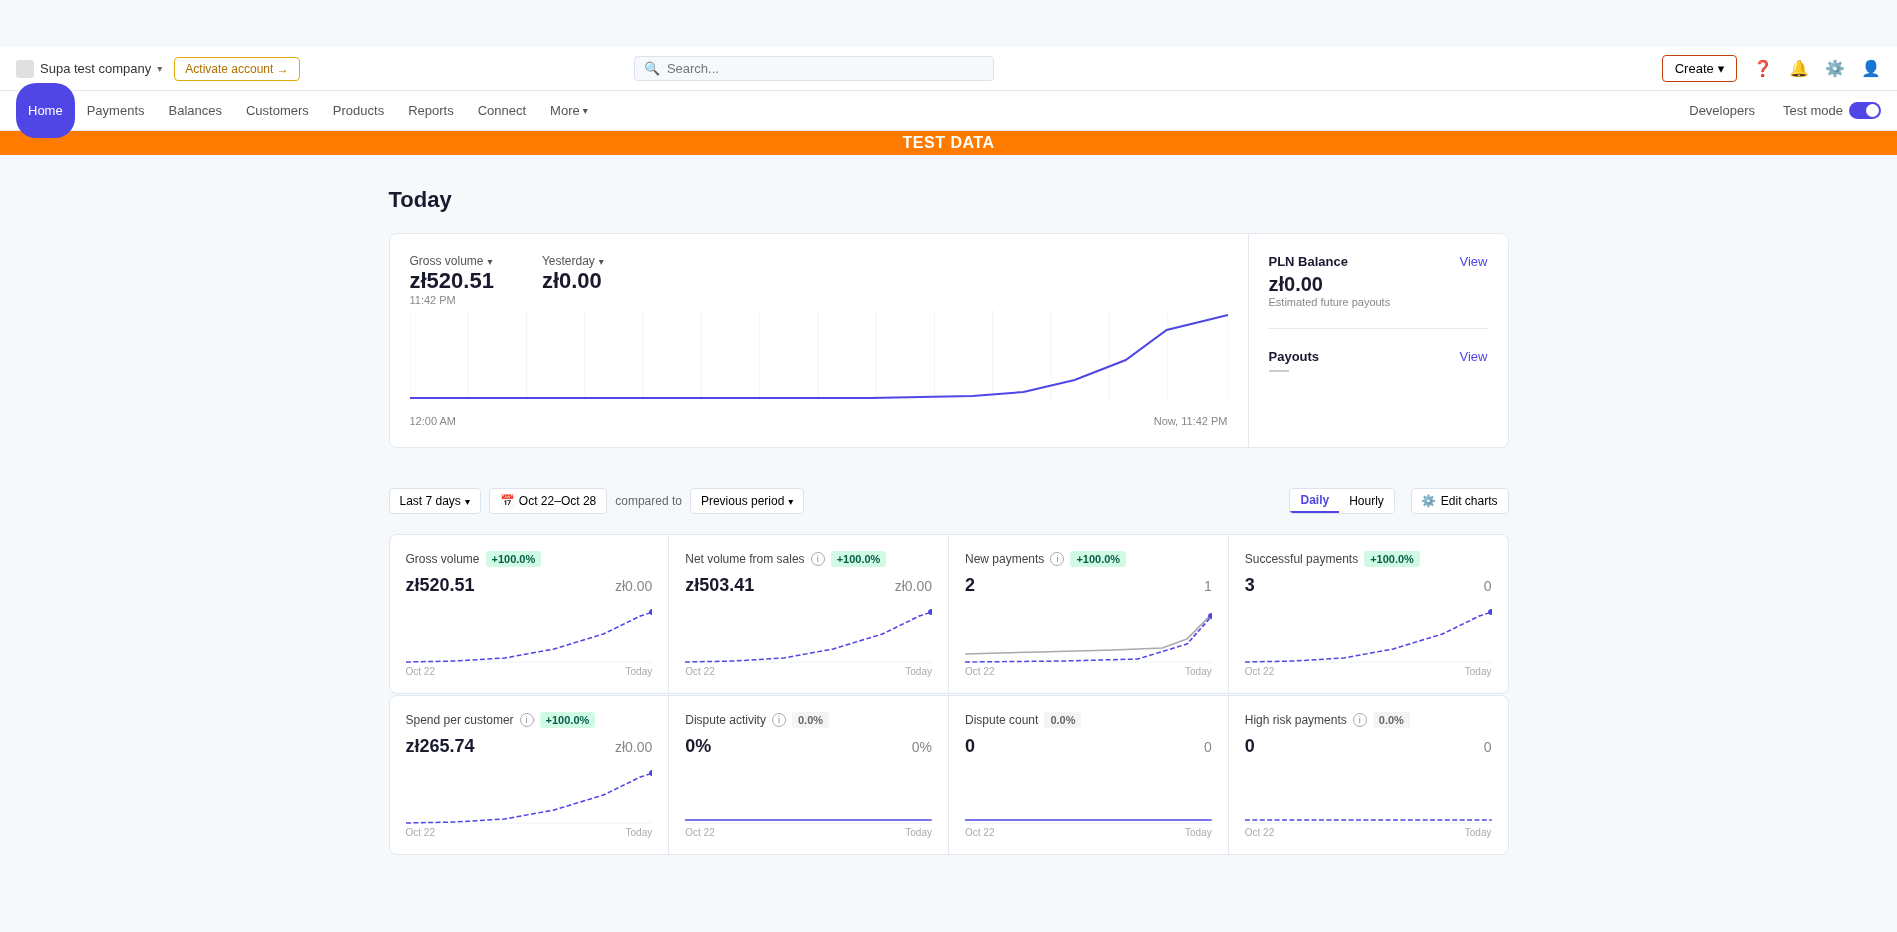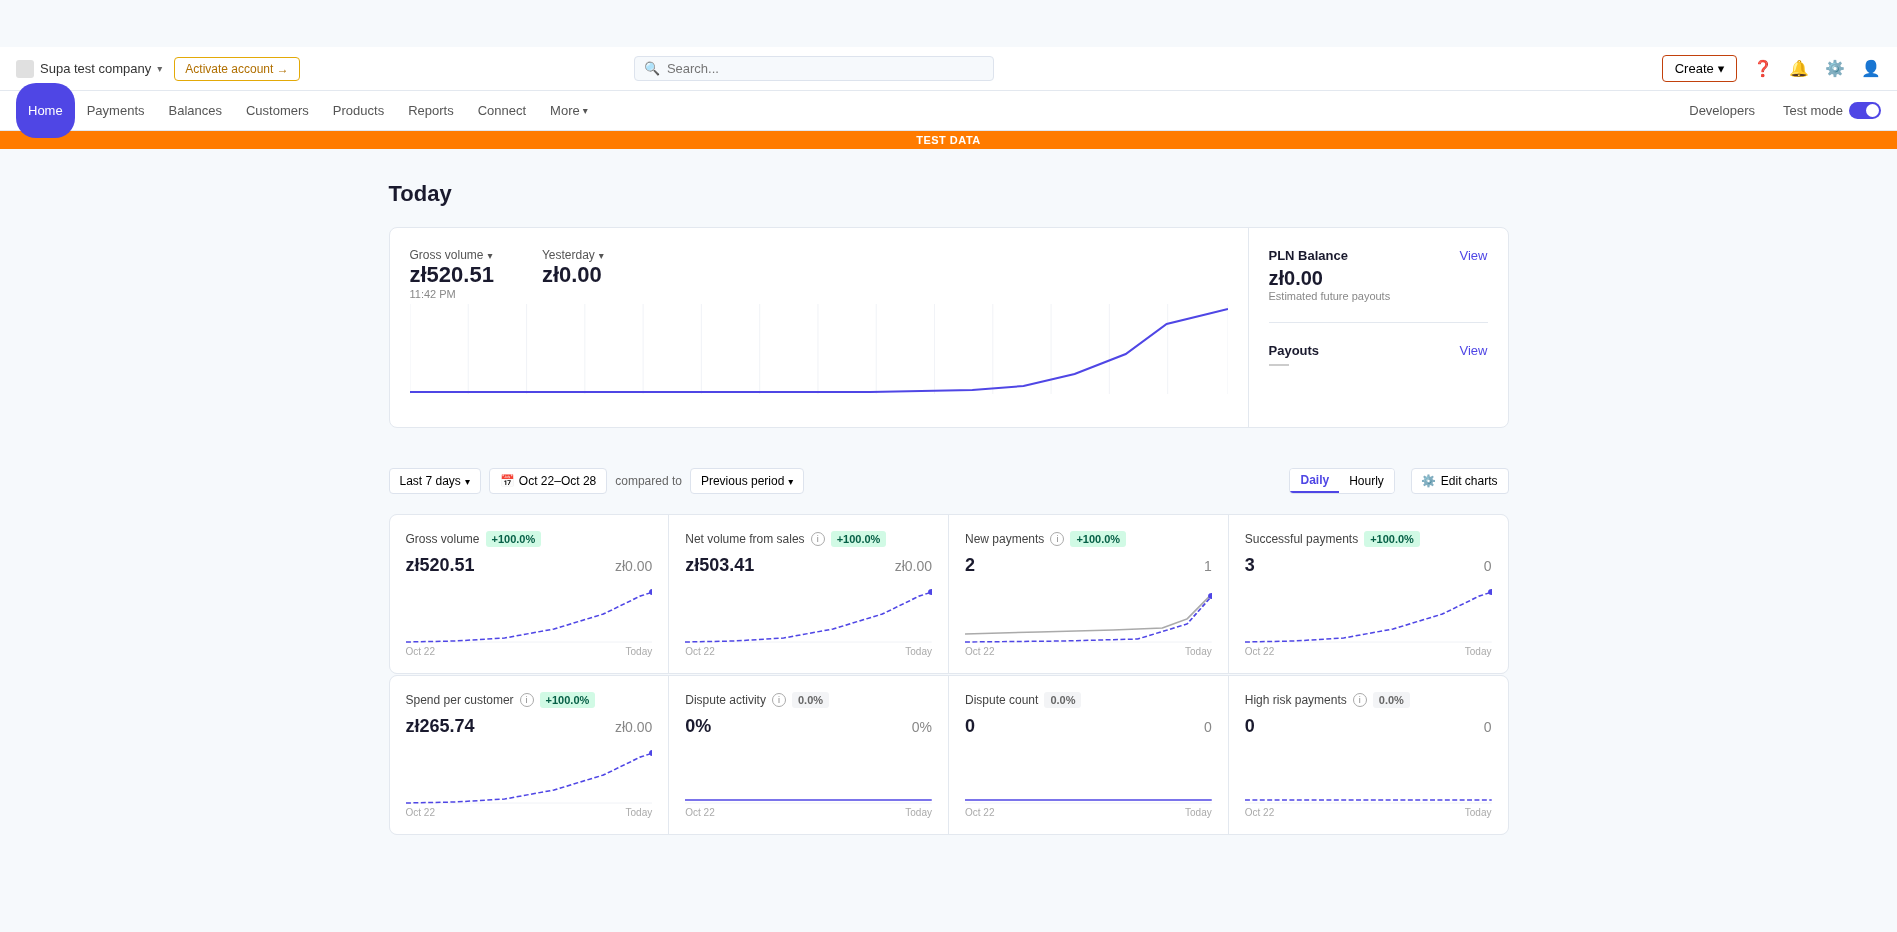--- a/index.html
+++ b/index.html
@@ -19,21 +19,21 @@
     
     .sec-nav { display: flex; align-items: center; background: #fff; border-bottom: 1px solid #e3e8ef; padding: 0 16px; height: 40px; }
     .nav-item { padding: 20px 12px; font-size: 13px; color: #555; cursor: pointer; text-decoration: none; border-radius: 4px; }
     .nav-item.active { background: #4f46e5; color: #fff; border-radius: 20px; }
     .nav-right { margin-left: auto; display: flex; align-items: center; gap: 16px; }
     .test-mode { display: flex; align-items: center; gap: 6px; font-size: 13px; color: #555; }
     .toggle { width: 32px; height: 17px; background: #4f46e5; border-radius: 10px; position: relative; cursor: pointer; }
     .toggle-thumb { position: absolute; right: 2px; top: 2px; width: 13px; height: 13px; background: #fff; border-radius: 50%; }
 
     
-    .test-banner { background: #ff7b00; color: #fff; text-align: center; font-size: 11px; font-weight: 600; padding: 3px; letter-spacing: 0.5px; }
+    .test-banner { background: #ff7b00; color: #fff; text-align: center; font-size: 16px; font-weight: 600; padding: 3px; letter-spacing: 0.5px; }
 
     
     .main { padding: 32px 40px; max-width: 1200px; margin: 0 auto; }
 
     
     .today-title { font-size: 22px; font-weight: 700; margin-bottom: 20px; }
     .today-card { background: #fff; border: 1px solid #e3e8ef; border-radius: 8px; display: flex; margin-bottom: 40px; }
     .today-main { flex: 1; padding: 20px; }
     .metric-label { font-size: 12px; color: #555; display: flex; align-items: center; gap: 4px; }
     .metric-value { font-size: 22px; font-weight: 600; }
@@ -169,20 +169,24 @@
           <line x1="456" y1="0" x2="456" y2="90" stroke="#e3e8ef" stroke-width="0.5"></line>
           <line x1="513" y1="0" x2="513" y2="90" stroke="#e3e8ef" stroke-width="0.5"></line>
           <line x1="570" y1="0" x2="570" y2="90" stroke="#e3e8ef" stroke-width="0.5"></line>
           <line x1="627" y1="0" x2="627" y2="90" stroke="#e3e8ef" stroke-width="0.5"></line>
           <line x1="684" y1="0" x2="684" y2="90" stroke="#e3e8ef" stroke-width="0.5"></line>
           <line x1="741" y1="0" x2="741" y2="90" stroke="#e3e8ef" stroke-width="0.5"></line>
           <line x1="800" y1="0" x2="800" y2="90" stroke="#e3e8ef" stroke-width="0.5"></line>
 
           <polyline points="0,88 100,88 200,88 300,88 400,88 450,88 500,87 550,86 600,82 650,70 700,50 740,20 780,10 800,5" fill="none" stroke="#4f46e5" stroke-width="2"></polyline>
         </svg>
+        <div style="display:flex;justify-content:space-between;font-size:11px;color:#888;margin-top:2px;">
+          <span>12:00 AM</span>
+          <span>Now, 11:42 PM</span>
+        </div>
       </div>
     </div>
 
     <div class="balance-side">
       <div>
         <div class="balance-row">
           <span class="balance-label">PLN Balance</span>
           <a class="view-link">View</a>
         </div>
         <div class="balance-value">zł0.00</div>

